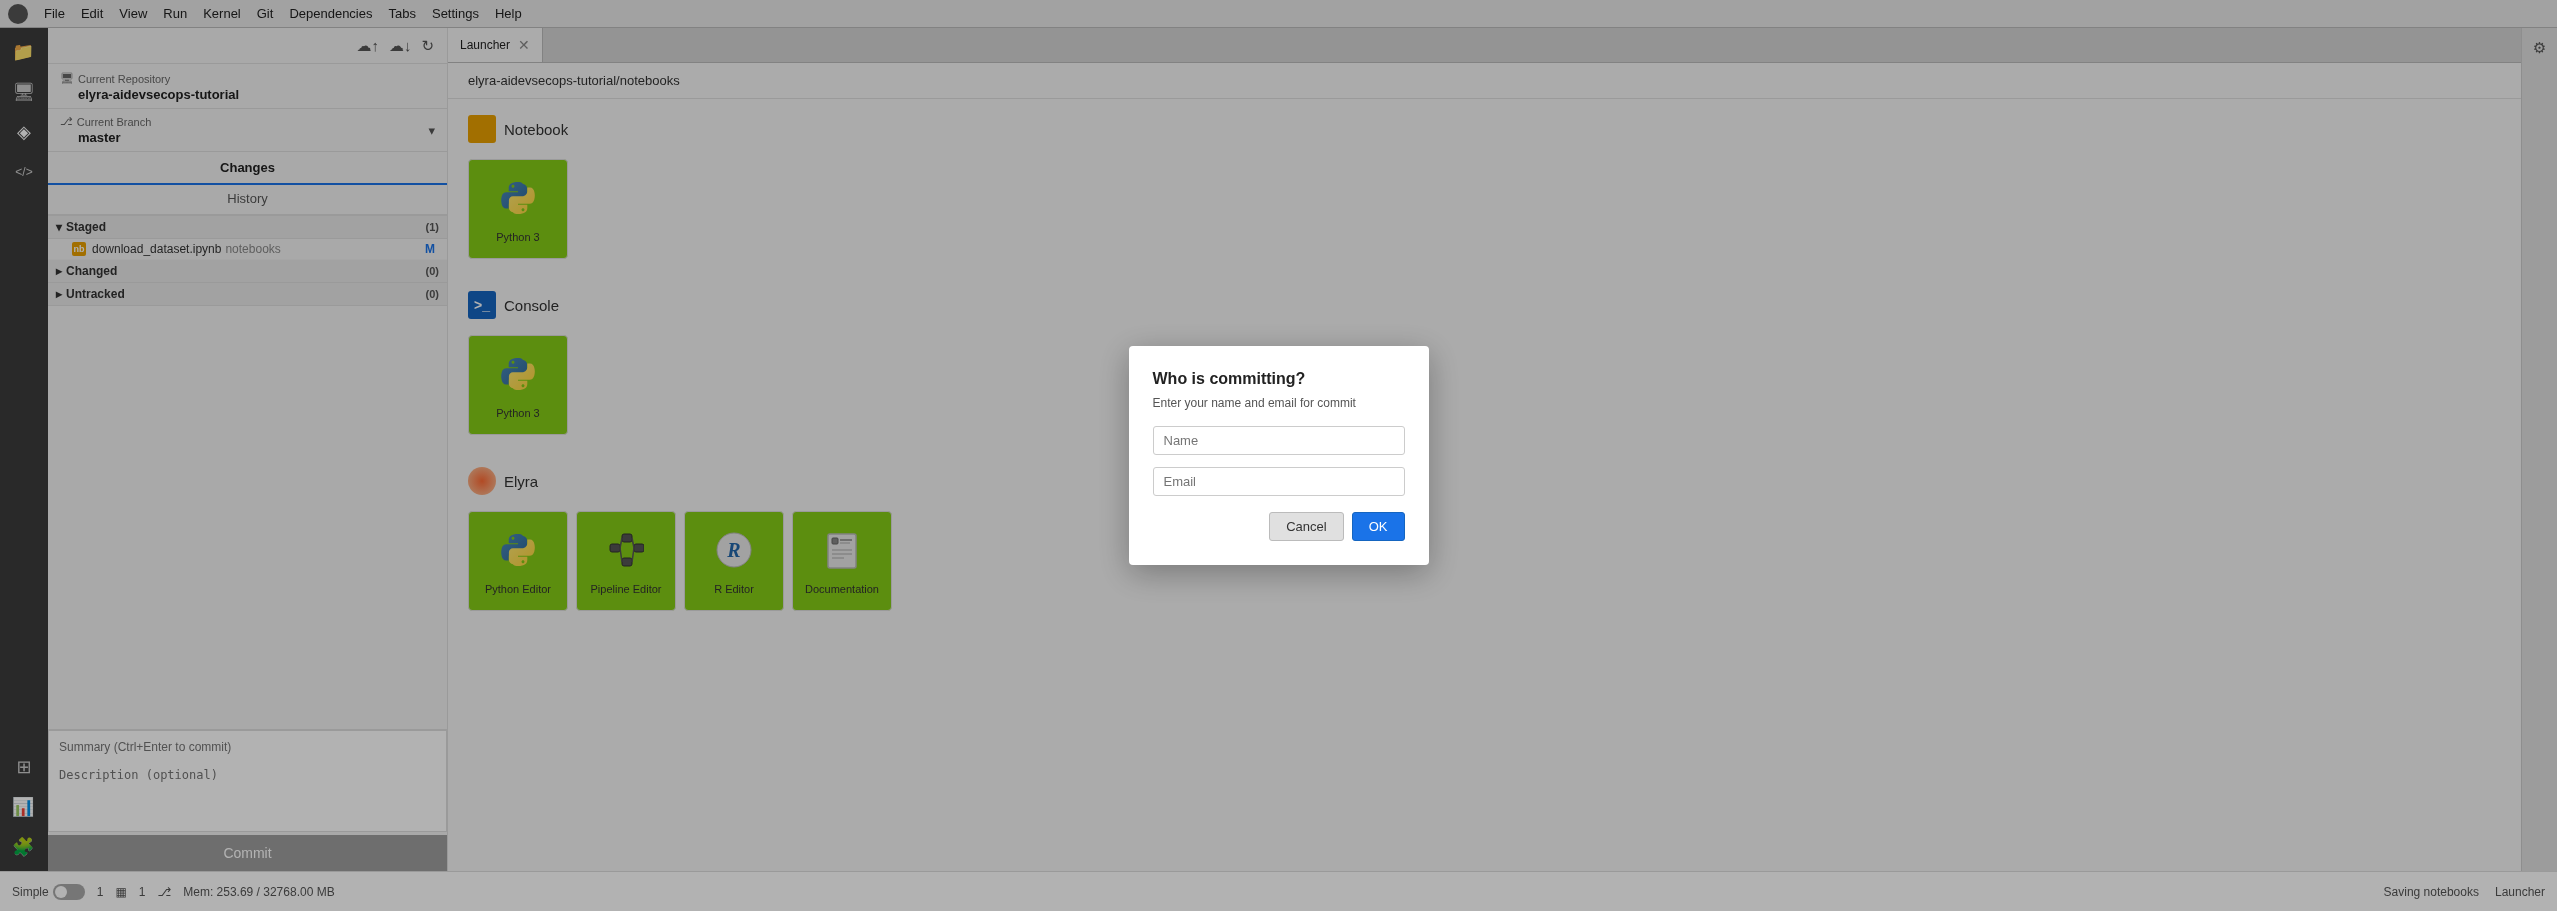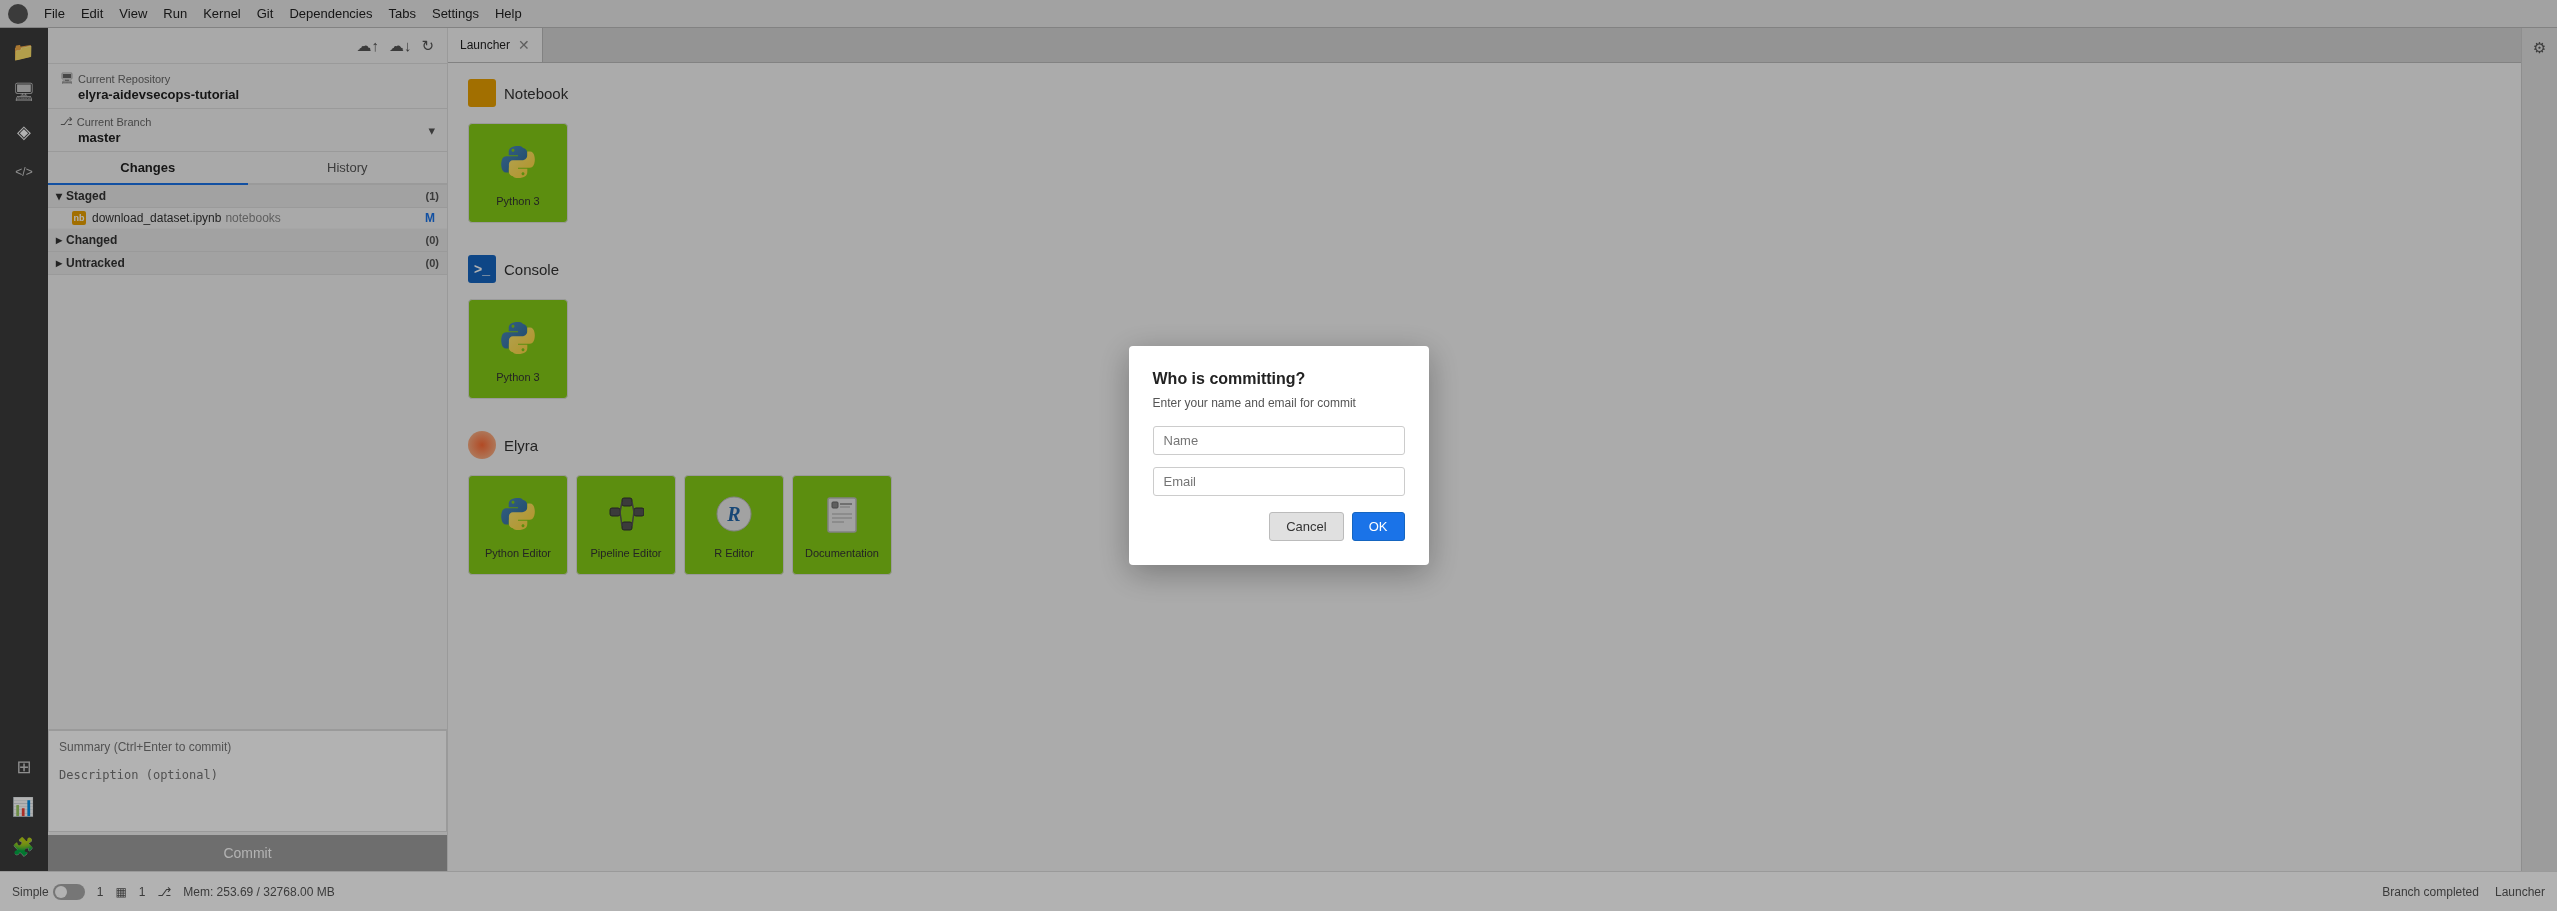--- a/index.html
+++ b/index.html
@@ -143,20 +143,21 @@
       border: none;
       cursor: pointer;
       color: #555;
       font-size: 13px;
     }
 
     
     #change-tabs {
       display: flex;
       border-bottom: 2px solid #ddd;
+      flex-direction: column;
     }
     .change-tab {
       flex: 1;
       text-align: center;
       padding: 8px 0;
       cursor: pointer;
       font-size: 13px;
       color: #555;
       border-bottom: 2px solid transparent;
       margin-bottom: -2px;
@@ -613,20 +614,21 @@
 
     <div id="tab-bar">
       <div class="editor-tab active">
         <span>Launcher</span>
         <span class="tab-close">✕</span>
       </div>
     </div>
 
     <div id="launcher-content">
 
+      <div class="launcher-path">elyra-aidevsecops-tutorial/notebooks</div>
 
       <div class="launcher-section-label">
         <div class="section-icon-notebook"></div>
         <span>Notebook</span>
       </div>
       <div class="launcher-cards">
         <div class="launcher-card">
           <div class="card-icon python-icon">
             <svg viewBox="0 0 40 40" xmlns="http://www.w3.org/2000/svg">
               <defs>
@@ -755,21 +757,21 @@
       <span>Simple</span>
       <div class="toggle-pill"></div>
     </div>
     <span>1</span>
     <span>▦</span>
     <span>1</span>
     <span>⎇</span>
     <span>Mem: 253.69 / 32768.00 MB</span>
   </div>
   <div class="status-right">
-    <span>Branch completed</span>
+    <span>Saving notebooks</span>
     <span>Launcher</span>
   </div>
 </div>
 
 <div id="modal-overlay">
   <div id="modal-dialog">
     <h2>Who is committing?</h2>
     <p>Enter your name and email for commit</p>
     <input class="modal-input" type="text" placeholder="Name" style="">
     <input class="modal-input" type="text" placeholder="Email" style="">

